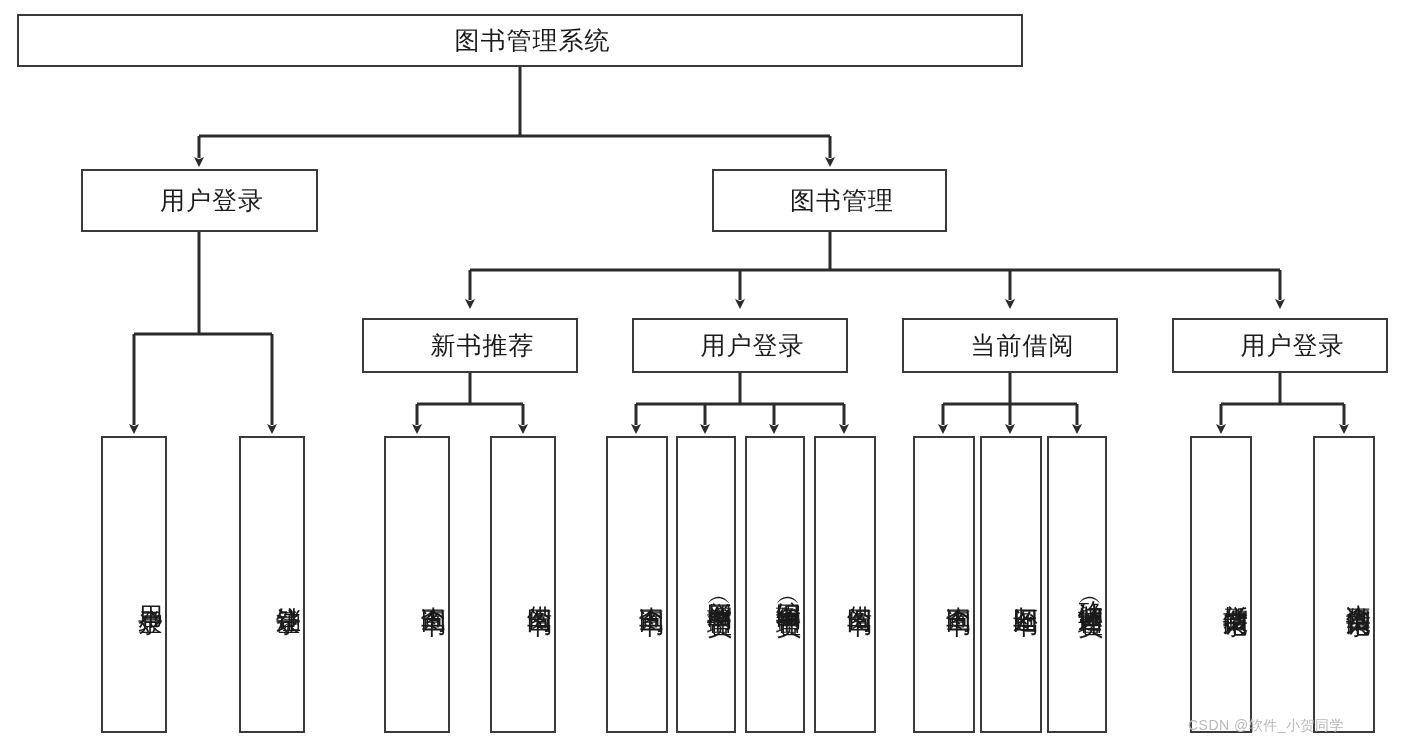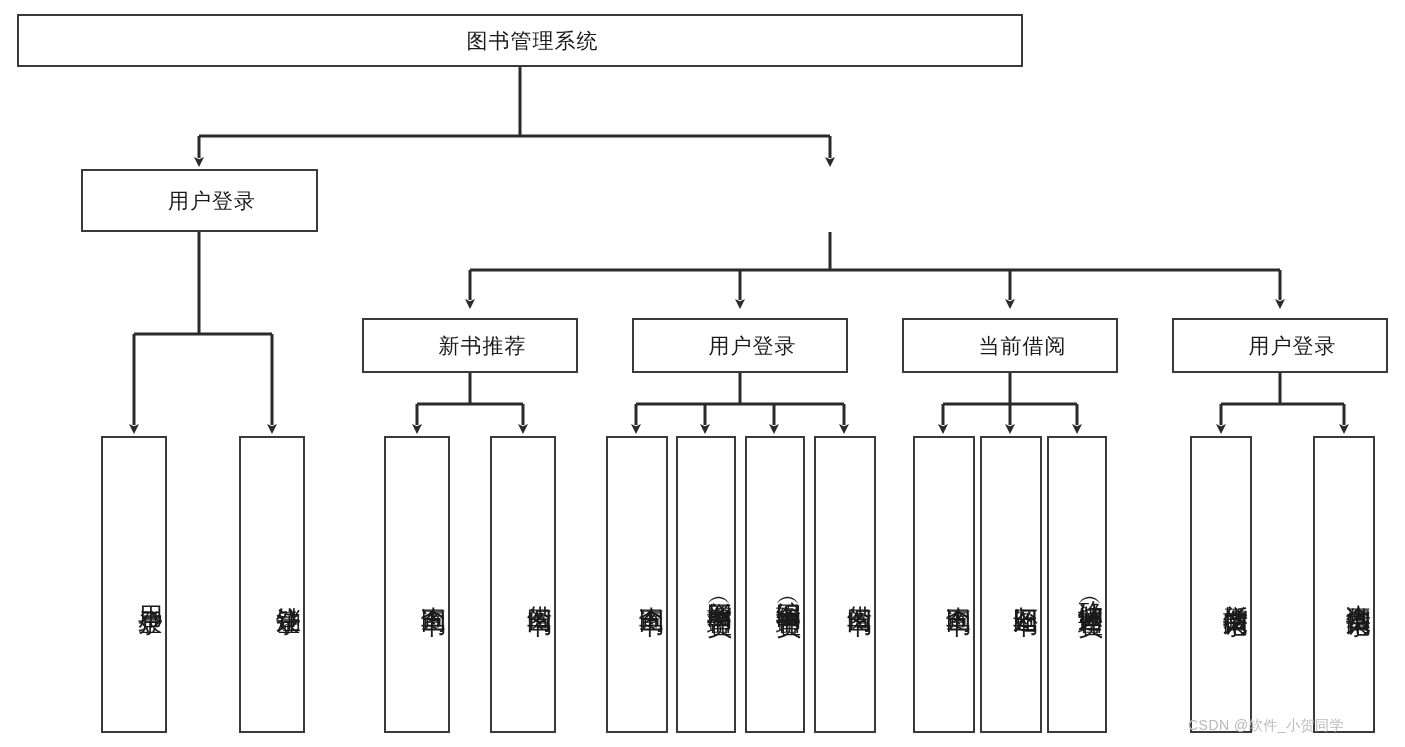--- a/index.html
+++ b/index.html
@@ -29,21 +29,21 @@
     position: absolute;
     box-sizing: border-box;
     background: #ffffff;
     border: 2px solid #3a3a3a;
     display: flex;
     align-items: center;
     justify-content: center;
     color: #1a1a1a;
   }
   .node.horiz {
-    font-size: 21px;
+    font-size: 25px;
     letter-spacing: 1px;
     line-height: 1.1;
     padding-left: 25px;
   }
   .node.vert {
     writing-mode: vertical-rl;
     text-orientation: upright;
     font-size: 25px;
     line-height: 1.15;
     letter-spacing: 2px;
@@ -119,20 +119,23 @@
     </g>
   </svg>
 
   <div class="node horiz" style="left:17px; top:14px; width:1006px; height:53px;">
     <span>图书管理系统</span>
   </div>
 
   <div class="node horiz" style="left:81px; top:169px; width:237px; height:63px;">
     <span>用户登录</span>
   </div>
+  <div class="node horiz" style="left:712px; top:169px; width:235px; height:63px;">
+    <span>图书管理</span>
+  </div>
 
   <div class="node horiz" style="left:362px; top:318px; width:216px; height:55px;text-align:right;">
     <span>新书推荐</span>
   </div>
   <div class="node horiz" style="left:632px; top:318px; width:216px; height:55px;">
     <span>用户登录</span>
   </div>
   <div class="node horiz" style="left:902px; top:318px; width:216px; height:55px;">
     <span>当前借阅</span>
   </div>

